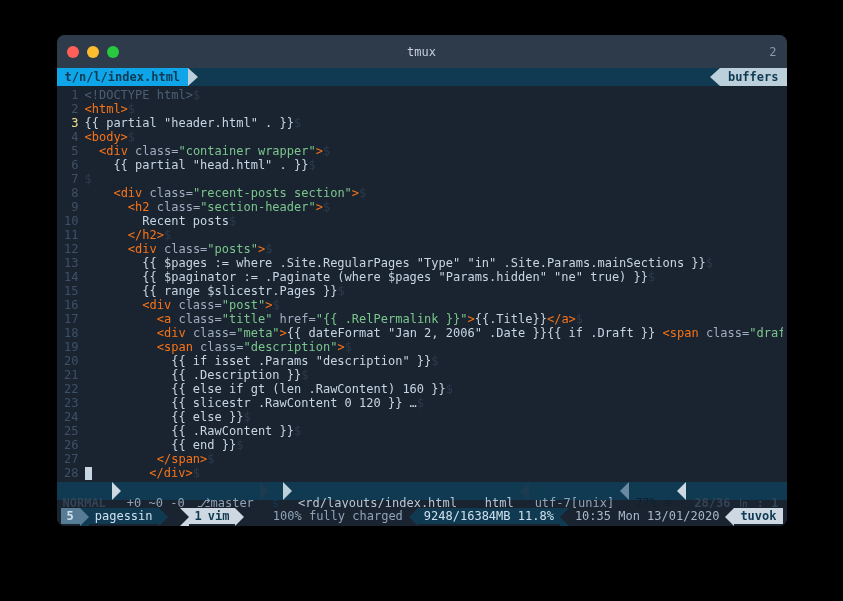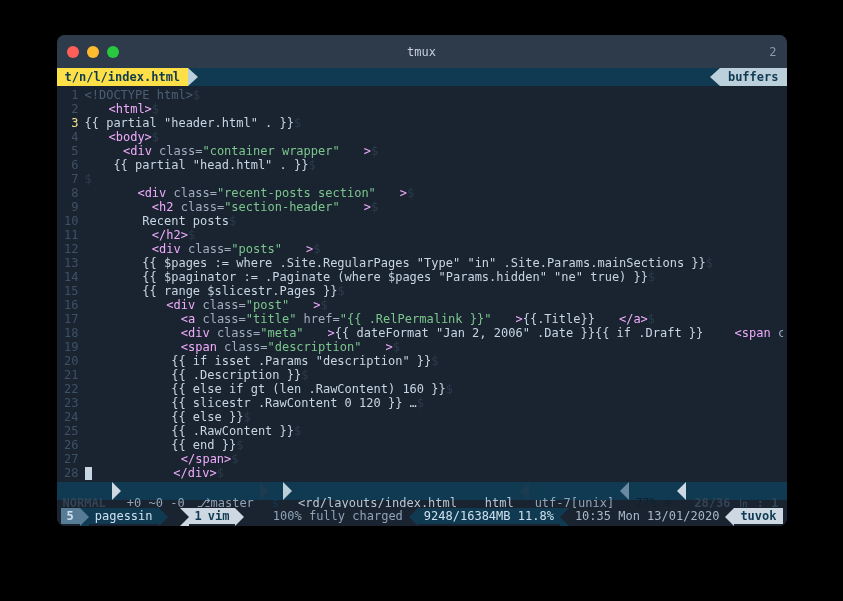--- a/index.html
+++ b/index.html
@@ -42,21 +42,21 @@
   .winnum { margin-left: auto; color: #8a99ad; font-size: 12px; }
   
   .tabbar {
     background: #0f3a52;
     height: 18px;
     display: flex;
     align-items: stretch;
     color: #c7d6e2;
   }
   .tab {
-    background: #fde047;
+    background: #0ea5e9;
     color: #0f3a52;
     display: flex; align-items: center;
     padding: 0 8px;
     font-weight: bold;
   }
   .arrow-right {
     width: 0; height: 0;
     border-top: 9px solid transparent;
     border-bottom: 9px solid transparent;
     border-left: 10px solid #bcd0dc;
@@ -76,21 +76,21 @@
   
   .editor {
     display: grid;
     grid-template-columns: 28px 1fr;
     background: #1a2431;
     padding: 2px 4px 2px 0;
   }
   .gut { text-align: right; color: #3f5066; padding-right: 6px; user-select:none;}
   .gut.cur { color: #f8e08e; }
   .code { color: #c7d6e2; white-space: pre; overflow: hidden; }
-  .code .lt  { color: #f0abfc; margin-left: 24px; }
+  .code .lt  { color: #f97316; }
   .code .attk { color: #a0aec0; } 
   .code .attq { color: #7cc68d; } 
   .code .txt { color: #c7d6e2; }
   .code .cmt { color: #4d5e73; }
   .code .eol { color: #2b3a4c; }
   .cursorblk { background:#c7d6e2; display:inline-block; width:7px; height:13px; vertical-align:middle;}
   
   .vimstatus {
     display: flex; align-items: stretch; height: 18px;
     background: #0f3a52; color: #b4c6d6;

